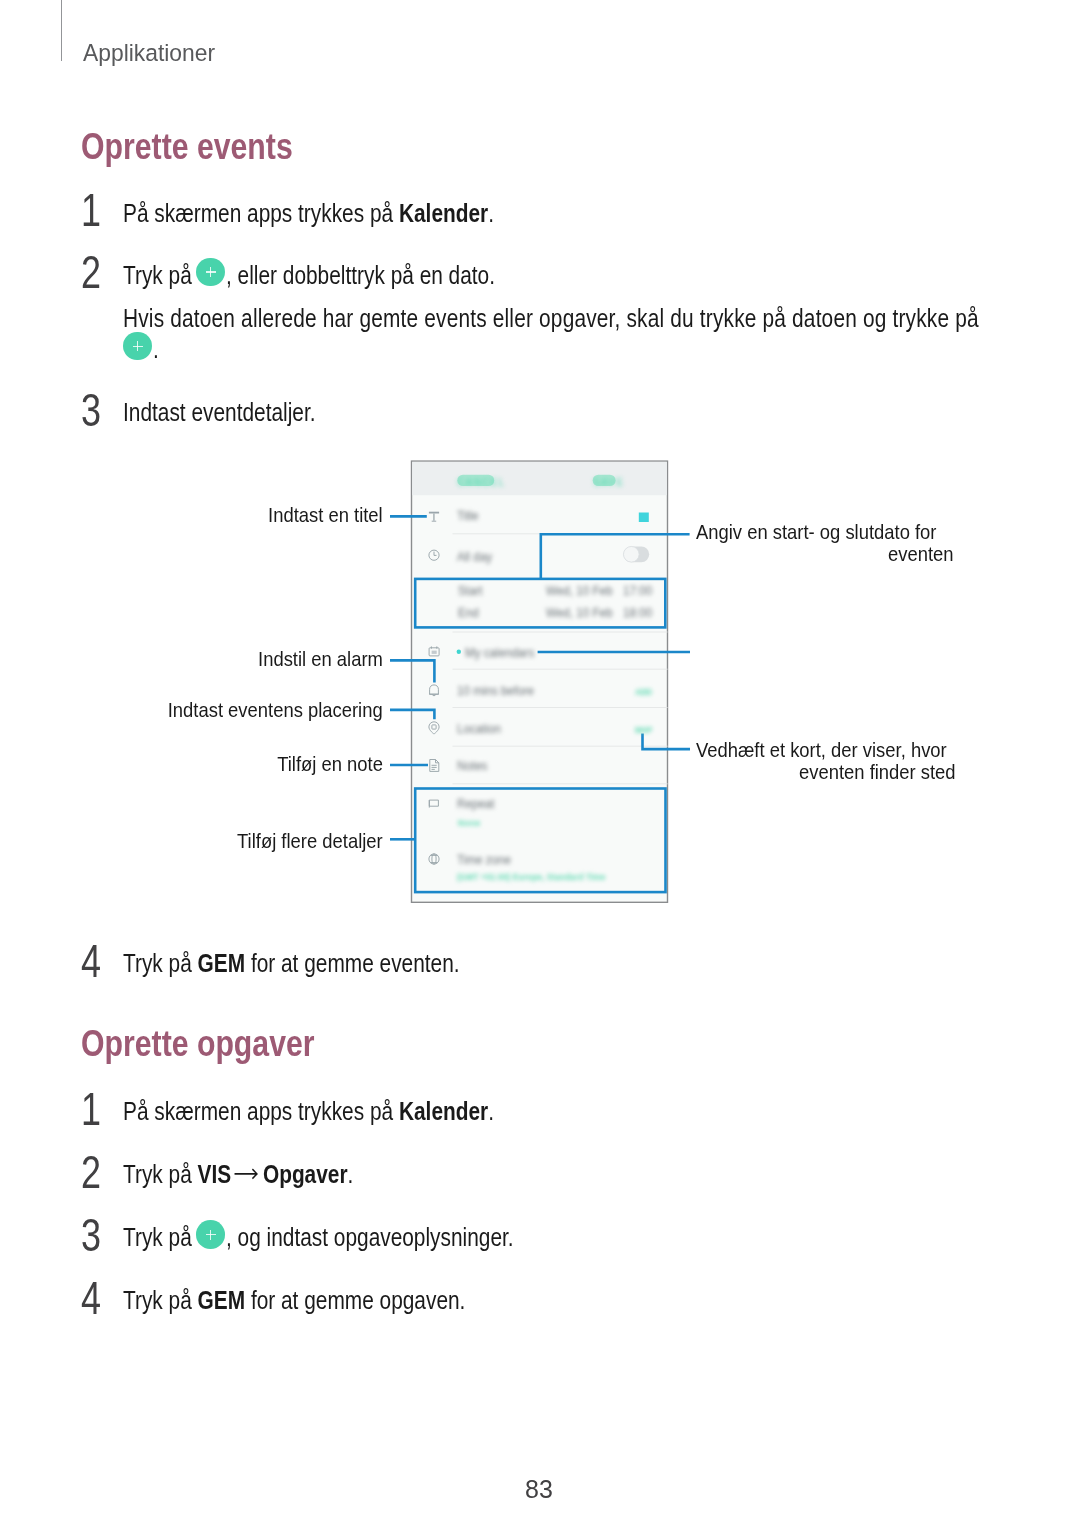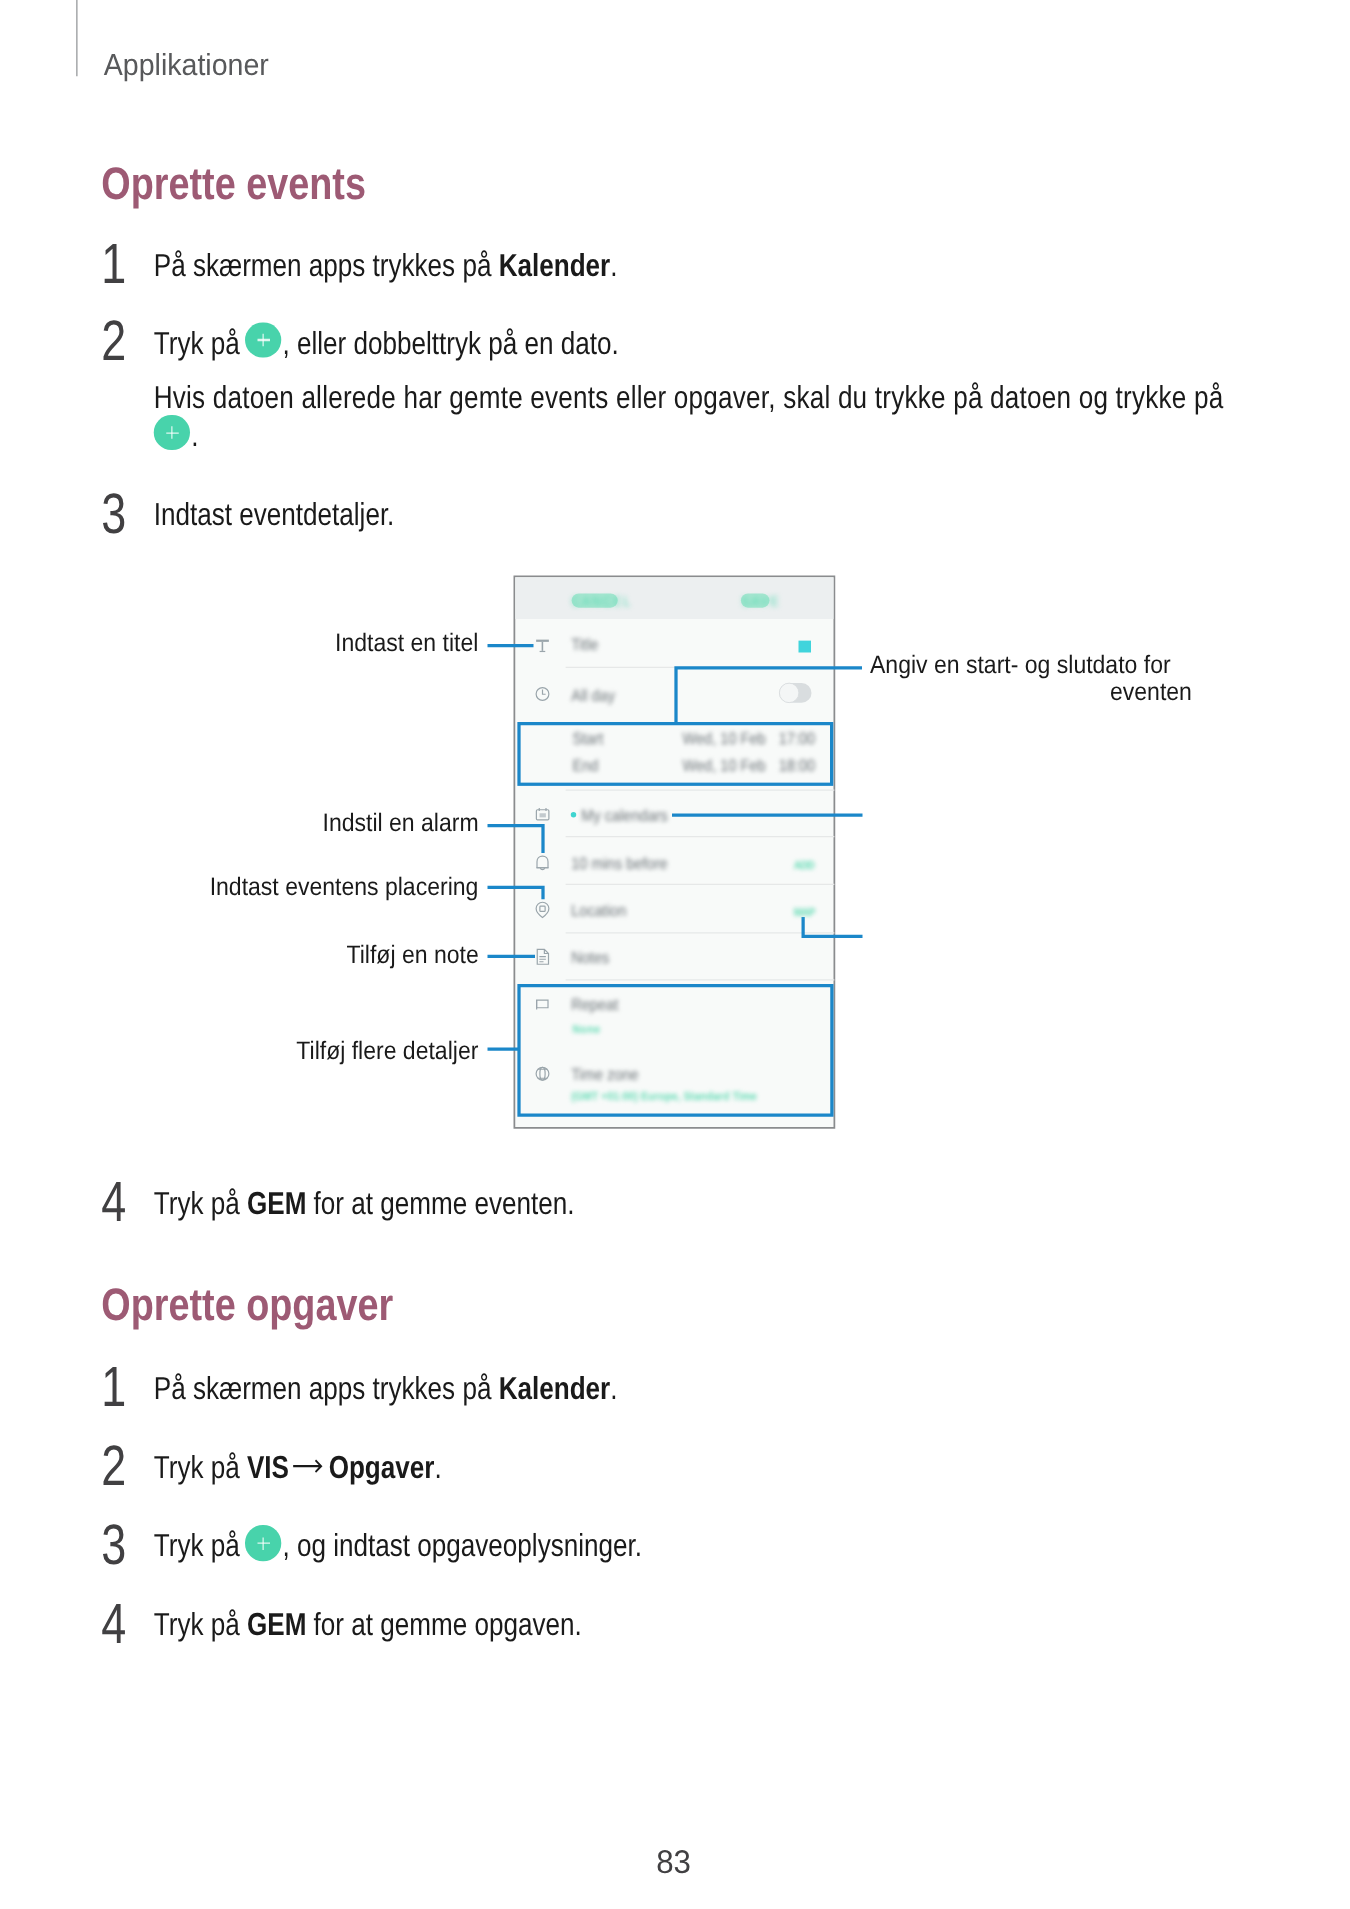--- a/index.html
+++ b/index.html
@@ -234,16 +234,17 @@
       <span class="sb act" style="left:456.5px;top:877.0px;letter-spacing:0.12px"><span>(GMT +01:00) Europe, Standard Time</span></span>
     </div>
 
     <div class="co co-l" style="left:-200px;width:583px;top:503.6px"><span class="nc">Indtast en titel</span></div>
     <div class="co co-l" style="left:-200px;width:583px;top:648.1px"><span class="nc">Indstil en alarm</span></div>
     <div class="co co-l" style="left:-200px;width:583px;top:698.6px"><span class="nc">Indtast eventens placering</span></div>
     <div class="co co-l" style="left:-200px;width:583px;top:752.8px"><span class="nc">Tilføj en note</span></div>
     <div class="co co-l" style="left:-200px;width:583px;top:829.8px"><span class="nc">Tilføj flere detaljer</span></div>
 
     <div class="co co-r" style="left:696.1px;top:521.1px"><span class="nc">Angiv en start- og slutdato for</span><br><span class="nc">eventen</span></div>
+    <div class="co co-r" style="left:696.1px;top:738.7px"><span class="nc">Vedhæft et kort, der viser, hvor</span><br><span class="nc">eventen finder sted</span></div>
   </div>
 
   <div class="pagenum"><span class="nn">83</span></div>
 </div>
 
 </body></html>

